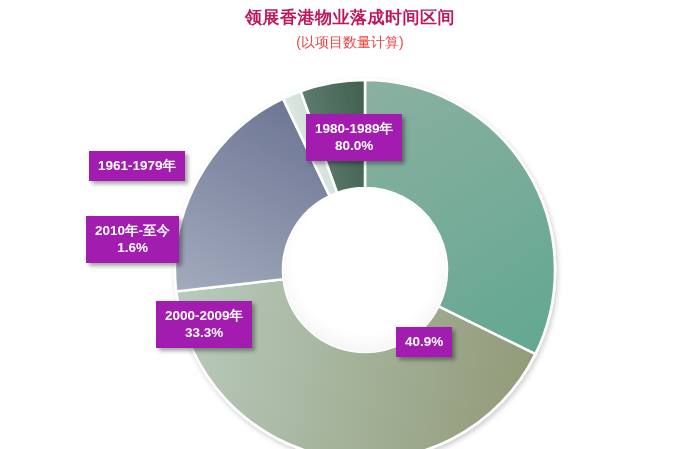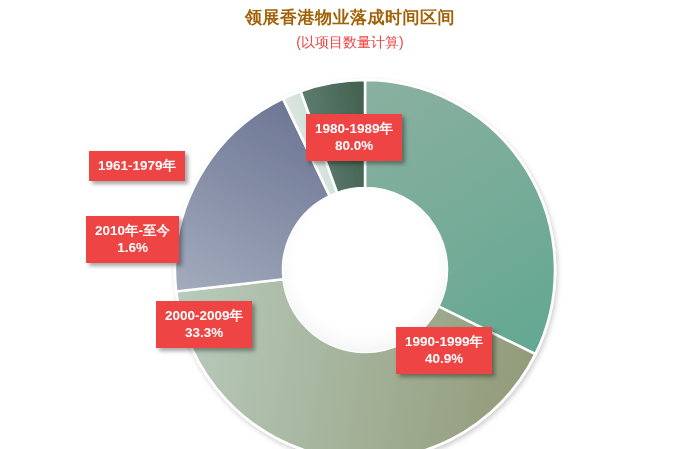--- a/index.html
+++ b/index.html
@@ -27,21 +27,21 @@
     position: absolute;
     top: 6px;
     left: 0;
     width: 700px;
     text-align: center;
     pointer-events: none;
   }
   .chart-title {
     font-size: 17px;
     font-weight: bold;
-    color: #a16207;
+    color: #be185d;
     letter-spacing: 0.5px;
     line-height: 24px;
     white-space: nowrap;
   }
   .chart-subtitle {
     font-size: 14px;
     font-weight: normal;
     color: #ef4444;
     line-height: 20px;
     margin-top: 2px;
@@ -53,21 +53,21 @@
     position: absolute;
     left: 0;
     top: 0;
     width: 700px;
     height: 449px;
   }
 
   
   .callout {
     position: absolute;
-    background: #ef4444;
+    background: #a21caf;
     color: #ffffff;
     font-weight: bold;
     font-size: 13.5px;
     line-height: 17px;
     text-align: center;
     padding: 6px 9px 7px 9px;
     box-shadow: 3px 3px 4px rgba(0,0,0,0.35);
     white-space: nowrap;
     box-sizing: border-box;
   }
@@ -129,21 +129,20 @@
       </g>
     <circle cx="365" cy="270" r="82" fill="url(#holeShade)"></circle>
   </svg>
 
   <div class="callout" id="callout-1980">
     <span class="l1">1980-1989年</span>
     <span class="l2">80.0%</span>
   </div>
 
   <div class="callout" id="callout-1990">
-    <span class="l1">1990-1999年</span>
     <span class="l2">40.9%</span>
   </div>
 
   <div class="callout" id="callout-2000">
     <span class="l1">2000-2009年</span>
     <span class="l2">33.3%</span>
   </div>
 
   <div class="callout" id="callout-2010">
     <span class="l1">2010年-至今</span>

